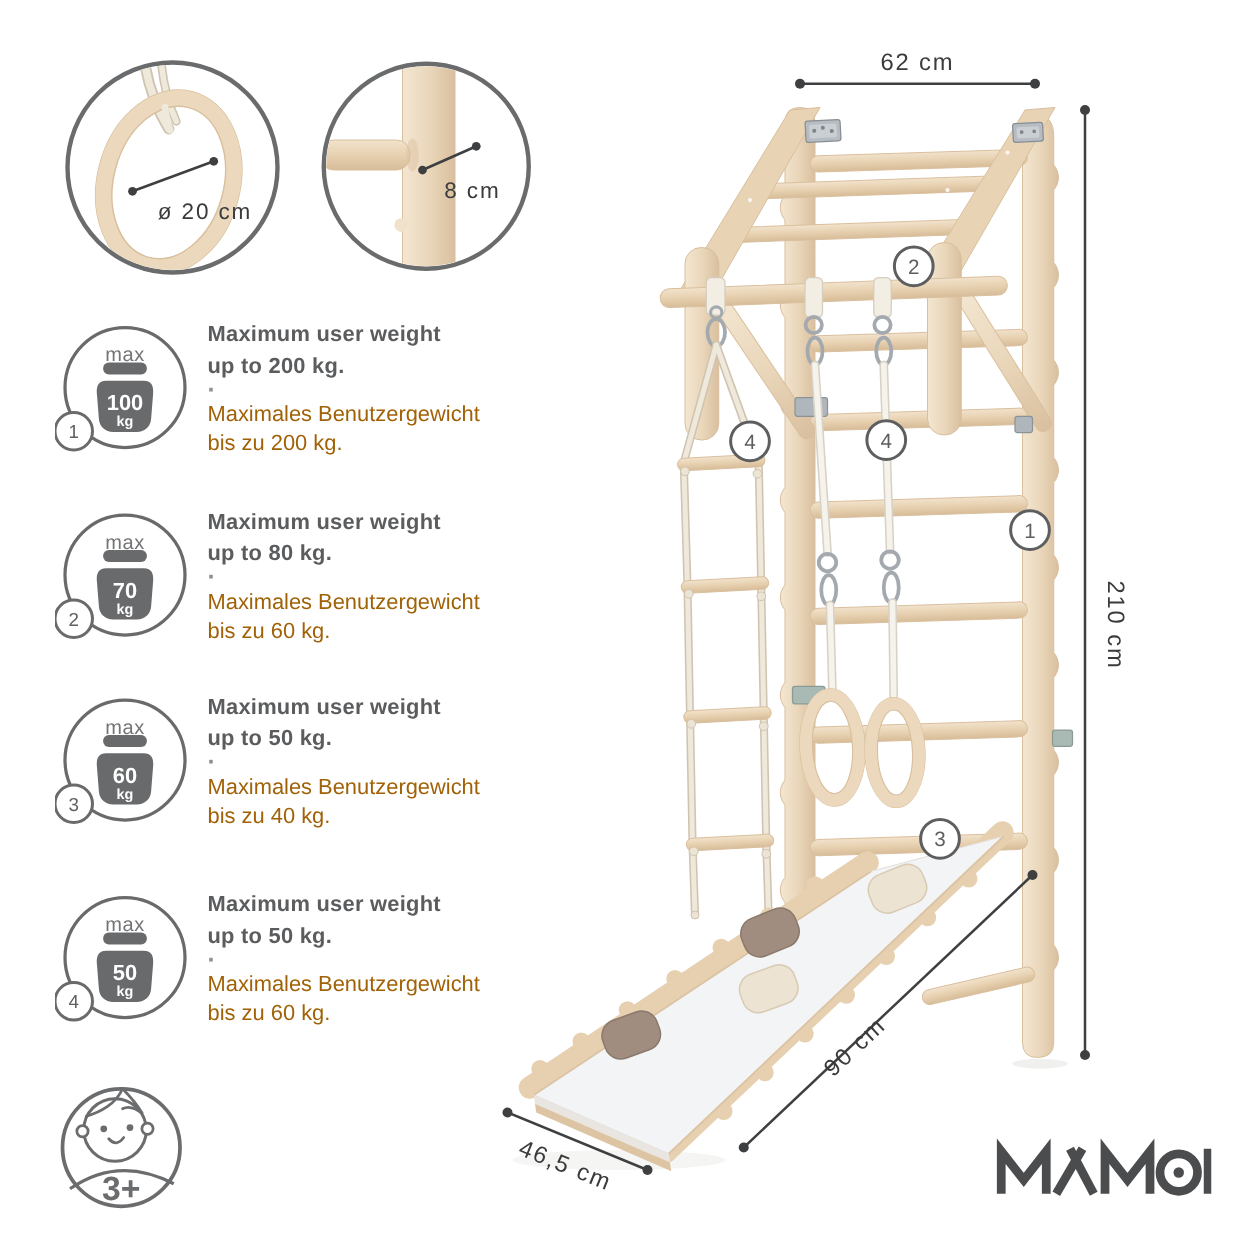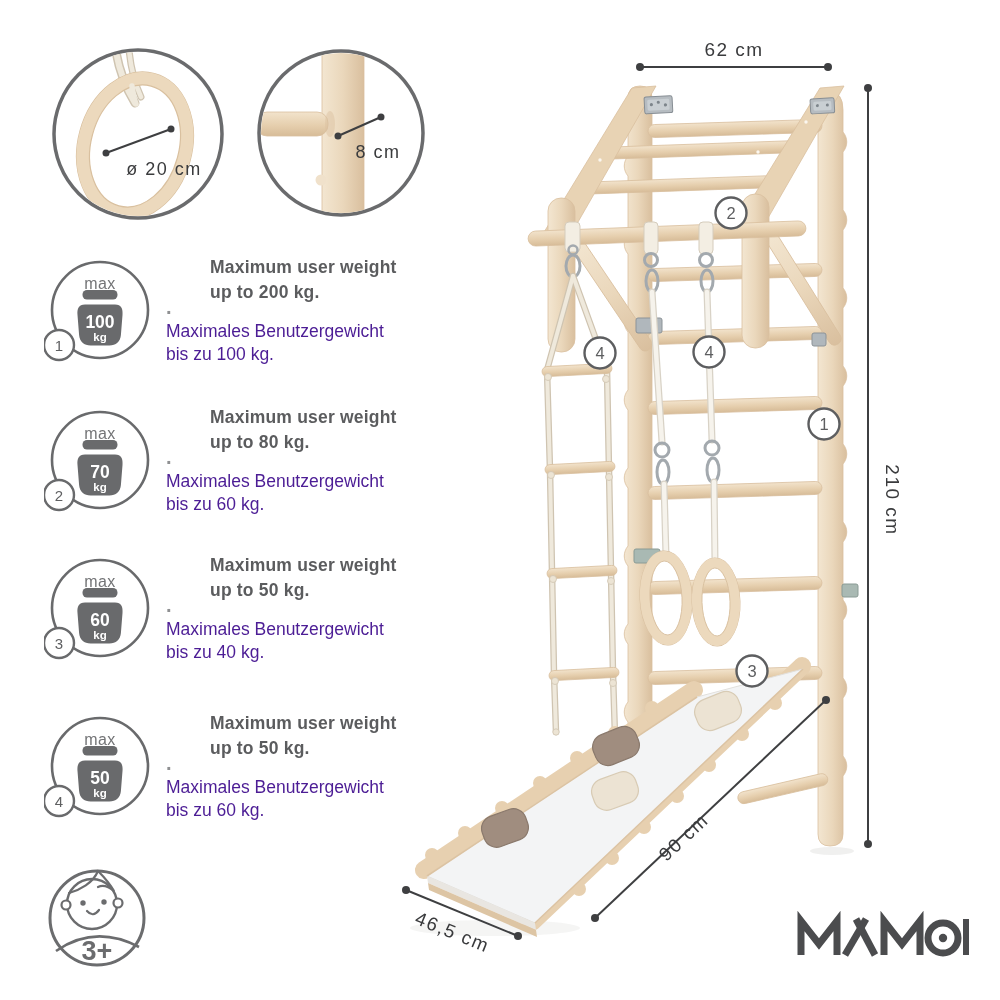--- a/index.html
+++ b/index.html
@@ -23,23 +23,23 @@
   
   .limit-row{position:absolute;left:44px;display:flex;}
   .badge-ring{fill:#fff;stroke:#696a6c;stroke-width:2.6;}
   .badge-max{font-size:16px;fill:#737476;text-anchor:middle;letter-spacing:.5px;}
   .kb{fill:#696a6c;}
   .kb-val{font-size:17.5px;font-weight:bold;fill:#fff;text-anchor:middle;}
   .kb-unit{font-size:11.5px;font-weight:bold;fill:#fff;text-anchor:middle;}
   .badge-num-ring{fill:#fff;stroke:#696a6c;stroke-width:2.4;}
   .badge-num{font-size:15px;fill:#5f6062;text-anchor:middle;}
   .limit-text{margin-left:10px;margin-top:0;width:290px;}
-  .en{font-size:17.5px;font-weight:bold;color:#5b5c5e;line-height:25px;letter-spacing:.2px;margin-left:44px;}
+  .en{font-size:17.5px;font-weight:bold;color:#5b5c5e;line-height:25px;letter-spacing:.2px;}
   .dot-sep{font-size:20px;line-height:15px;color:#8f9092;font-weight:bold;}
-  .de{font-size:17.5px;color:#4c1d95;line-height:23px;}
+  .de{font-size:17.5px;color:#a16207;line-height:23px;}
 </style>
 </head>
 <body>
 
 <svg id="scene" width="1000" height="1000" viewBox="0 0 1000 1000">
   <defs>
     <linearGradient id="woodV" x1="0" y1="0" x2="1" y2="0">
       <stop offset="0" stop-color="#f3e6d1"></stop>
         <stop offset="0.5" stop-color="#ead7bb"></stop>
         <stop offset="1" stop-color="#d9bf9e"></stop>
@@ -349,21 +349,21 @@
       <path class="kb" d="M9,14.5 h30 c6.5,0 8,4.5 7.5,10.5 l-1.6,20 c-0.5,6.5 -5,10.5 -11.5,10.5 h-18.8 c-6.5,0 -11,-4 -11.5,-10.5 l-1.6,-20 c-0.5,-6 1,-10.5 7.5,-10.5 z"></path>
       <text class="kb-val" x="24" y="38">100</text>
       <text class="kb-unit" x="24" y="51">kg</text>
     </g>
     <circle class="badge-num-ring" cx="15" cy="90" r="15"></circle>
     <text class="badge-num" x="15" y="95.5">1</text>
   </svg>
   <div class="limit-text">
     <div class="en"><span>Maximum user weight</span><br><span>up to 200 kg.</span></div>
     <div class="dot-sep">·</div>
-    <div class="de"><span>Maximales Benutzergewicht</span><br><span>bis zu 100 kg.</span></div>
+    <div class="de"><span>Maximales Benutzergewicht</span><br><span>bis zu 200 kg.</span></div>
   </div>
 </div>
 
 <div class="limit-row" style="top:405px">
   <svg width="112" height="112" viewBox="0 0 112 112">
     <circle class="badge-ring" cx="56" cy="55" r="48"></circle>
     <text class="badge-max" x="56" y="34">max</text>
     <g transform="translate(32,35)">
       <rect class="kb" x="6.5" y="0" width="35" height="9.5" rx="4.5"></rect>
       <path class="kb" d="M9,14.5 h30 c6.5,0 8,4.5 7.5,10.5 l-1.6,20 c-0.5,6.5 -5,10.5 -11.5,10.5 h-18.8 c-6.5,0 -11,-4 -11.5,-10.5 l-1.6,-20 c-0.5,-6 1,-10.5 7.5,-10.5 z"></path>

